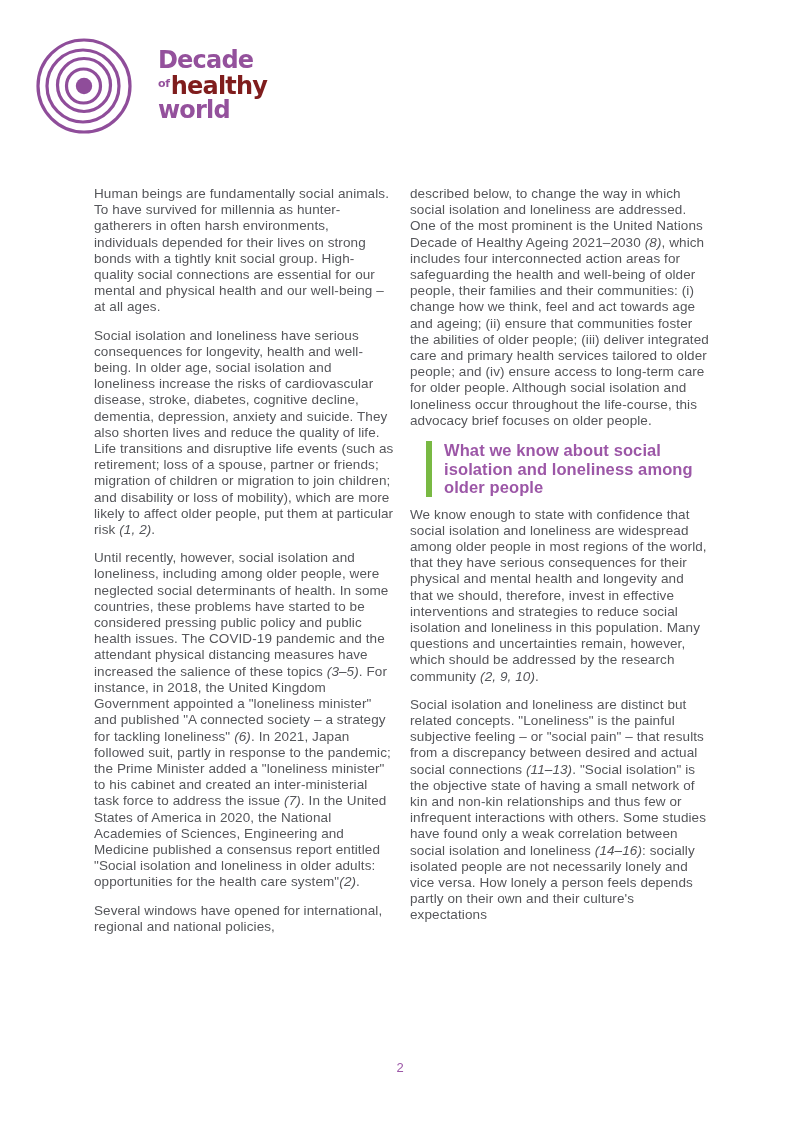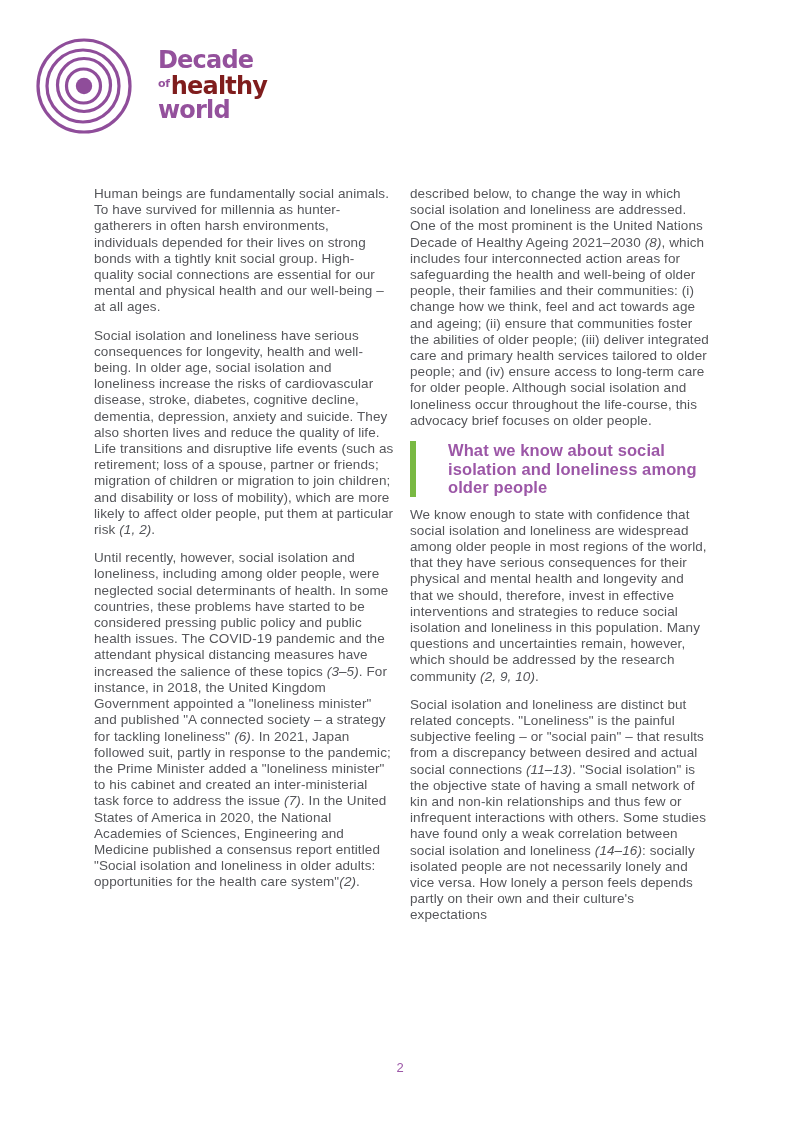--- a/index.html
+++ b/index.html
@@ -31,21 +31,21 @@
   .col { width:300px; flex:none; }
   .col p {
     margin:0 0 12px 0;
     font-size:13.5px; line-height:16.2px;
     color:#55565a;
     letter-spacing:0.1px;
   }
   .col p em { font-style:italic; }
 
   
-  .section-heading { display:flex; margin:4px 0 10px 0;gap:20px; }
+  .section-heading { display:flex; margin:4px 0 10px 16px; }
   .heading-bar { width:6px; background:#79b943; flex:none; }
   .section-heading h2 {
     margin:0 0 0 12px;
     font-size:16.5px; line-height:18.5px;
     font-weight:bold; color:#9c57a7;
     letter-spacing:0.1px;
   }
 
   
   .footer {
@@ -73,20 +73,21 @@
       <div class="lt-purple">world</div>
     </div>
   </div>
 
   <div class="content">
 
     <div class="col">
       <p><span>Human beings are fundamentally social animals. To have survived for millennia as hunter-gatherers in often harsh environments, individuals depended for their lives on strong bonds with a tightly knit social group. High-quality social connections are essential for our mental and physical health and our well-being – at all ages.</span></p>
       <p><span>Social isolation and loneliness have serious consequences for longevity, health and well-being. In older age, social isolation and loneliness increase the risks of cardiovascular disease, stroke, diabetes, cognitive decline, dementia, depression, anxiety and suicide. They also shorten lives and reduce the quality of life. Life transitions and disruptive life events (such as retirement; loss of a spouse, partner or friends; migration of children or migration to join children; and disability or loss of mobility), which are more likely to affect older people, put them at particular risk </span><em>(1, 2)</em><span>.</span></p>
       <p><span>Until recently, however, social isolation and loneliness, including among older people, were neglected social determinants of health. In some countries, these problems have started to be considered pressing public policy and public health issues. The COVID-19 pandemic and the attendant physical distancing measures have increased the salience of these topics </span><em>(3–5)</em><span>. For instance, in 2018, the United Kingdom Government appointed a "loneliness minister" and published "A connected society – a strategy for tackling loneliness" </span><em>(6)</em><span>. In 2021, Japan followed suit, partly in response to the pandemic; the Prime Minister added a "loneliness minister" to his cabinet and created an inter-ministerial task force to address the issue </span><em>(7)</em><span>. In the United States of America in 2020, the National Academies of Sciences, Engineering and Medicine published a consensus report entitled "Social isolation and loneliness in older adults: opportunities for the health care system"</span><em>(2)</em><span>.</span></p>
+      <p><span>Several windows have opened for international, regional and national policies,</span></p>
     </div>
 
     <div class="col">
       <p><span>described below, to change the way in which social isolation and loneliness are addressed. One of the most prominent is the United Nations Decade of Healthy Ageing 2021–2030 </span><em>(8)</em><span>, which includes four interconnected action areas for safeguarding the health and well-being of older people, their families and their communities: (i) change how we think, feel and act towards age and ageing; (ii) ensure that communities foster the abilities of older people; (iii) deliver integrated care and primary health services tailored to older people; and (iv) ensure access to long-term care for older people. Although social isolation and loneliness occur throughout the life-course, this advocacy brief focuses on older people.</span></p>
 
       <div class="section-heading">
         <div class="heading-bar"></div>
         <h2>What we know about social isolation and loneliness among older people</h2>
       </div>
 

